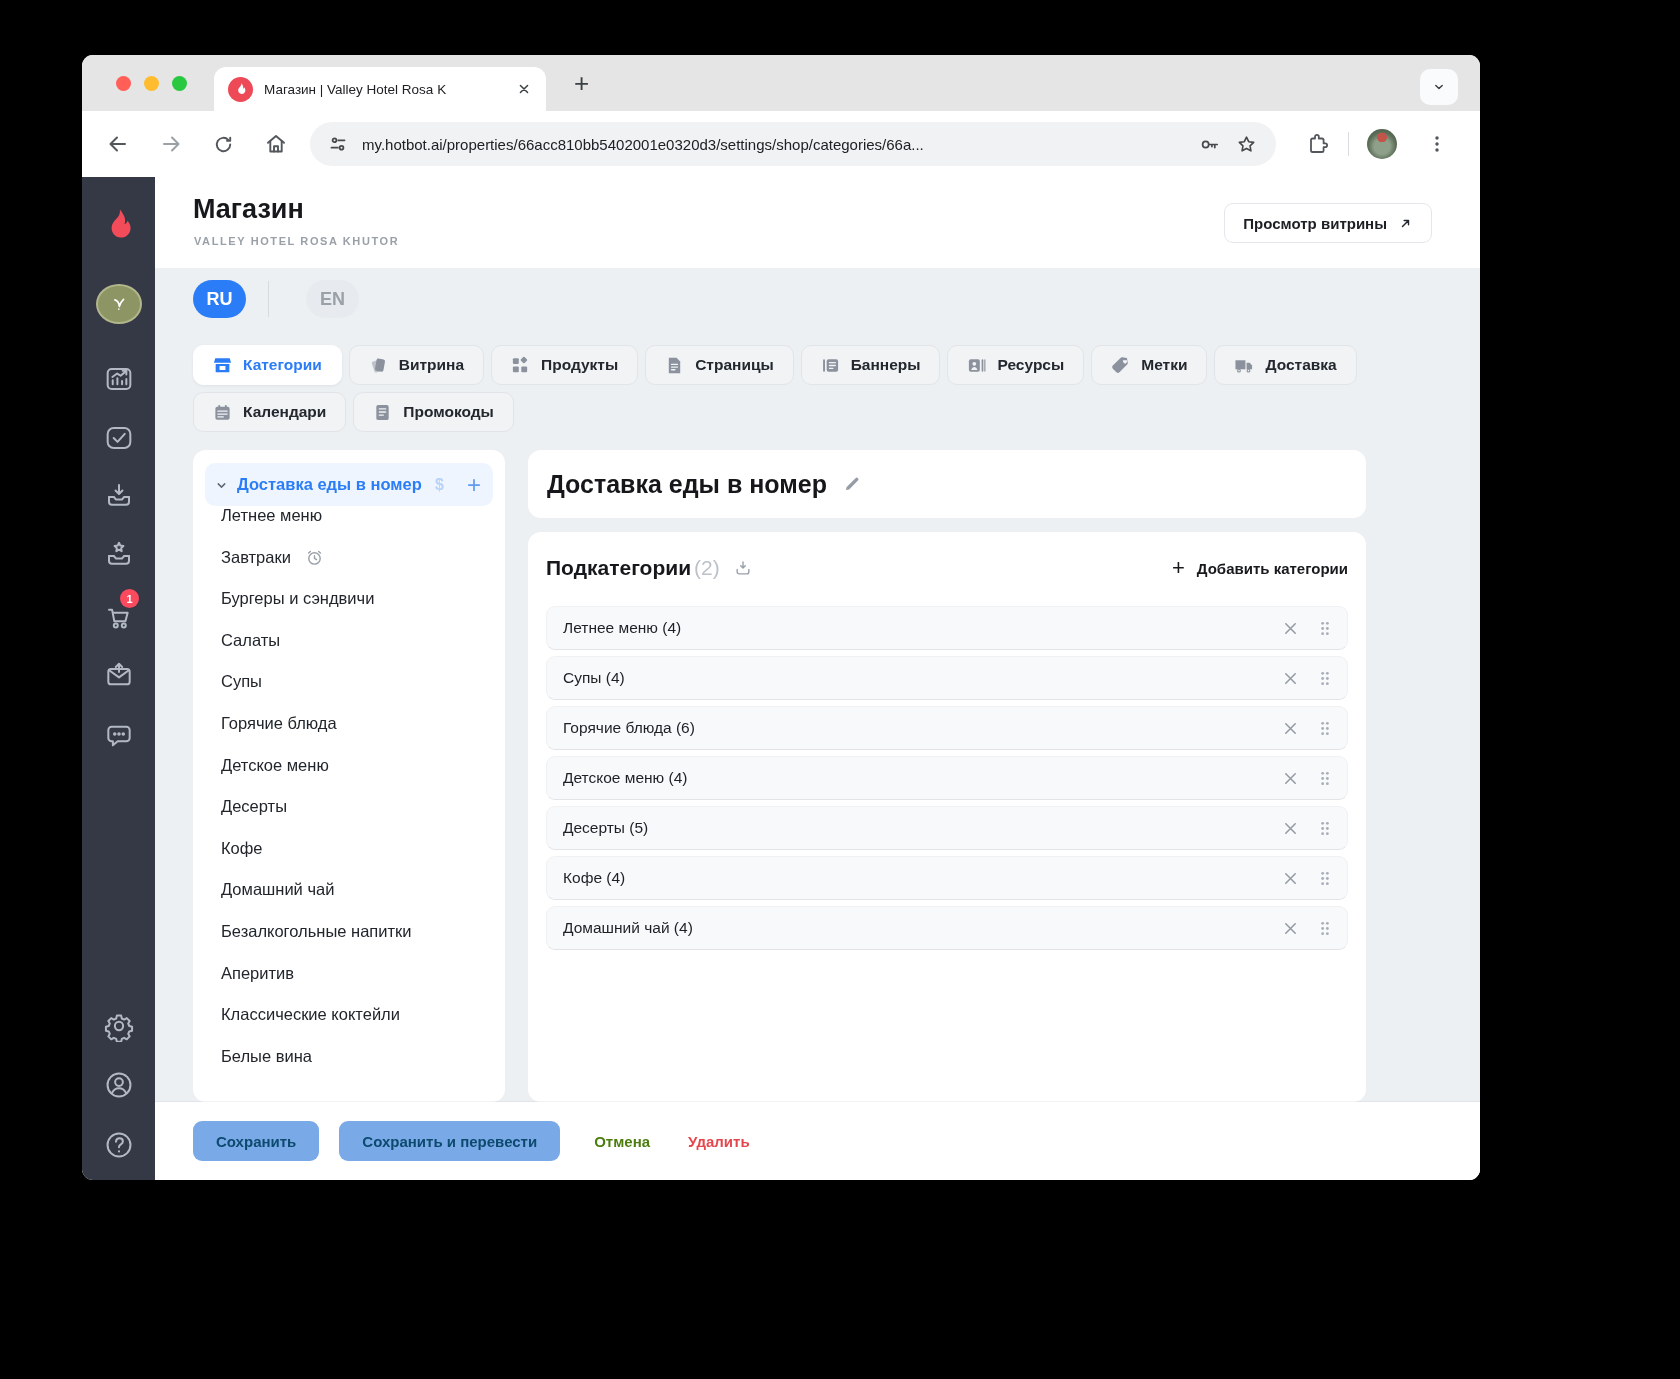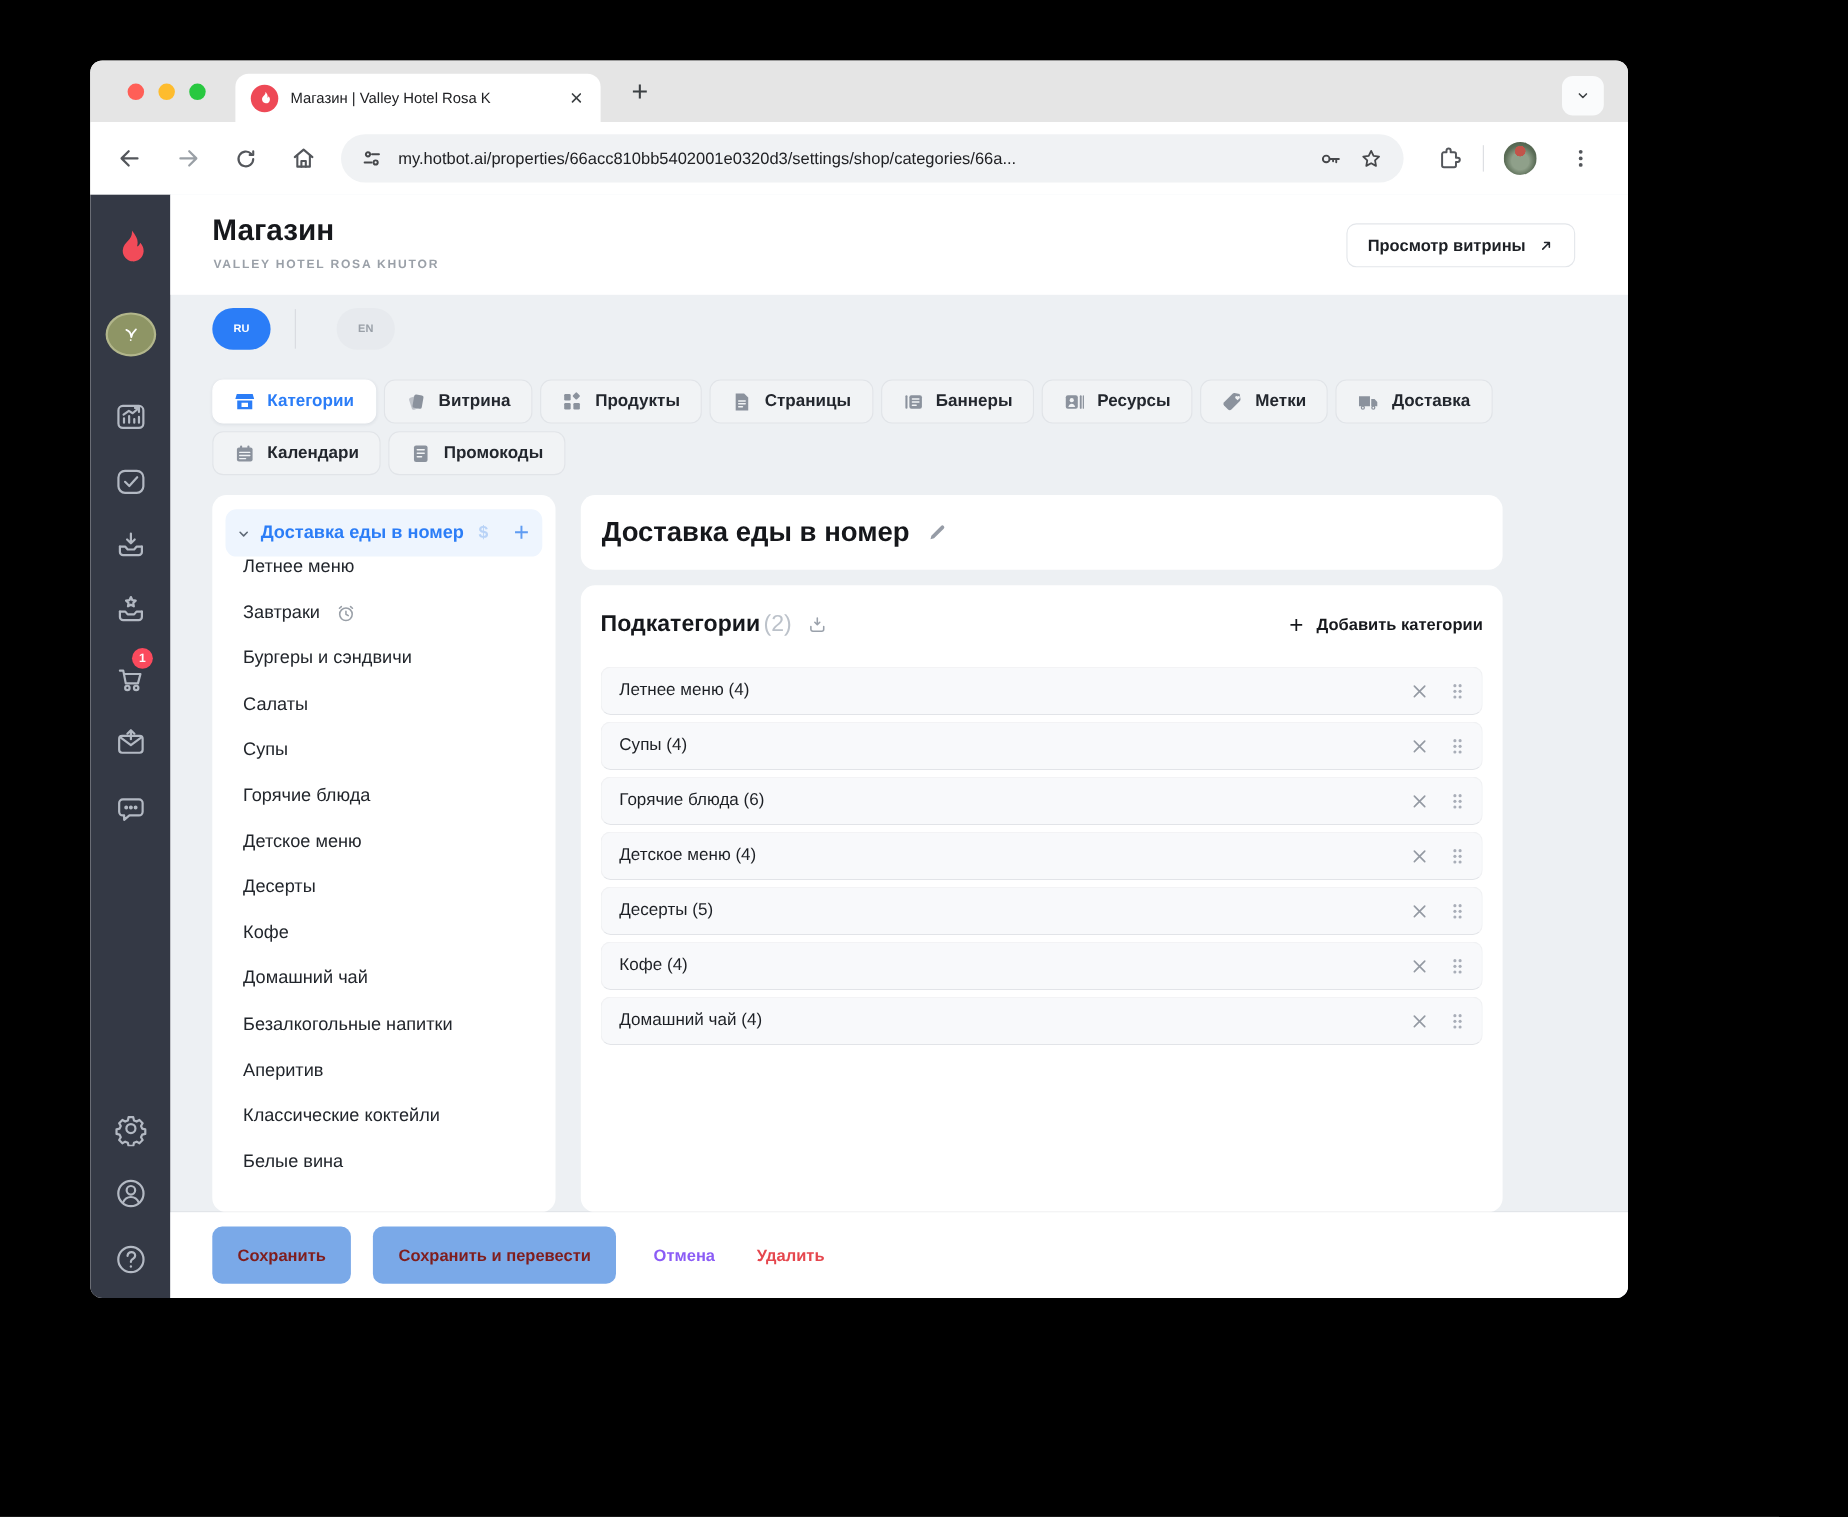--- a/index.html
+++ b/index.html
@@ -59,21 +59,21 @@
   
   .pagehead{position:absolute;left:0;top:0;right:0;height:91px;background:#fff}
   .page-title{position:absolute;left:38px;top:17px;font-size:27px;font-weight:700;color:#16181c}
   .page-sub{position:absolute;left:39px;top:58px;font-size:11px;font-weight:700;letter-spacing:1.6px;color:#9aa0a8}
   .preview-btn{position:absolute;right:48px;top:26px;height:38px;border:1px solid #e3e6ea;border-radius:9px;background:#fff;
                display:flex;align-items:center;gap:11px;padding:0 18px;font-size:15px;font-weight:700;color:#1c1f24}
 
   
   .langrow{position:absolute;left:38px;top:103px;display:flex;align-items:center}
   .pill{height:38px;min-width:53px;border-radius:19px;display:flex;align-items:center;justify-content:center;
-        font-size:10px;font-weight:700;box-sizing:border-box}
+        font-size:18px;font-weight:700;box-sizing:border-box}
   .pill.ru{background:#2b7df7;color:#fff}
   .pill.en{background:#e7eaee;color:#9aa0a8}
   .lang-div{width:1px;height:36px;background:#d7dadf;margin:0 37px 0 22px}
 
   
   .tabsrow{position:absolute;left:38px;display:flex;gap:7px}
   .row1{top:168px}.row2{top:215px}
   .ntab{height:40px;border-radius:10px;display:flex;align-items:center;gap:11px;padding:0 19px;
         background:#f1f3f5;border:1px solid #e1e4e8;box-sizing:border-box;
         font-size:15.5px;font-weight:700;color:#23272e}
@@ -109,24 +109,24 @@
   .rows{margin-top:26px}
   .srow{height:44px;background:#f8f9fb;border:1px solid #f0f1f3;border-bottom-color:#e2e4e8;border-radius:9px;
         margin-bottom:6px;display:flex;align-items:center;padding:0 16px;box-sizing:border-box}
   .srow .rlabel{font-size:15.5px;color:#1d2025}
   .srow .x{margin-left:auto;color:#949aa3}
   .srow .drag{margin-left:20px;color:#a9aeb8}
 
   
   .footbar{position:absolute;left:0;right:0;bottom:0;height:78px;background:#fff;display:flex;align-items:center;
            padding-left:38px;box-sizing:border-box;box-shadow:0 -1px 0 rgba(15,25,40,.05)}
-  .btn-save{height:52px;border-radius:9px;background:#7aa9e8;color:#7f1d1d;font-size:15px;font-weight:700;
+  .btn-save{height:40px;border-radius:9px;background:#7aa9e8;color:#0c4a6e;font-size:15px;font-weight:700;
             display:flex;align-items:center;padding:0 23px}
   .btn-save2{margin-left:20px}
-  .btn-cancel{margin-left:34px;color:#8b5cf6;font-size:15px;font-weight:700}
+  .btn-cancel{margin-left:34px;color:#4d7c0f;font-size:15px;font-weight:700}
   .btn-delete{margin-left:38px;color:#e5474e;font-size:15px;font-weight:700}
 </style>
 </head>
 <body>
 
 <div class="window">
 
   <div class="tabstrip">
     <div class="traffic">
       <div class="tl red"></div>

